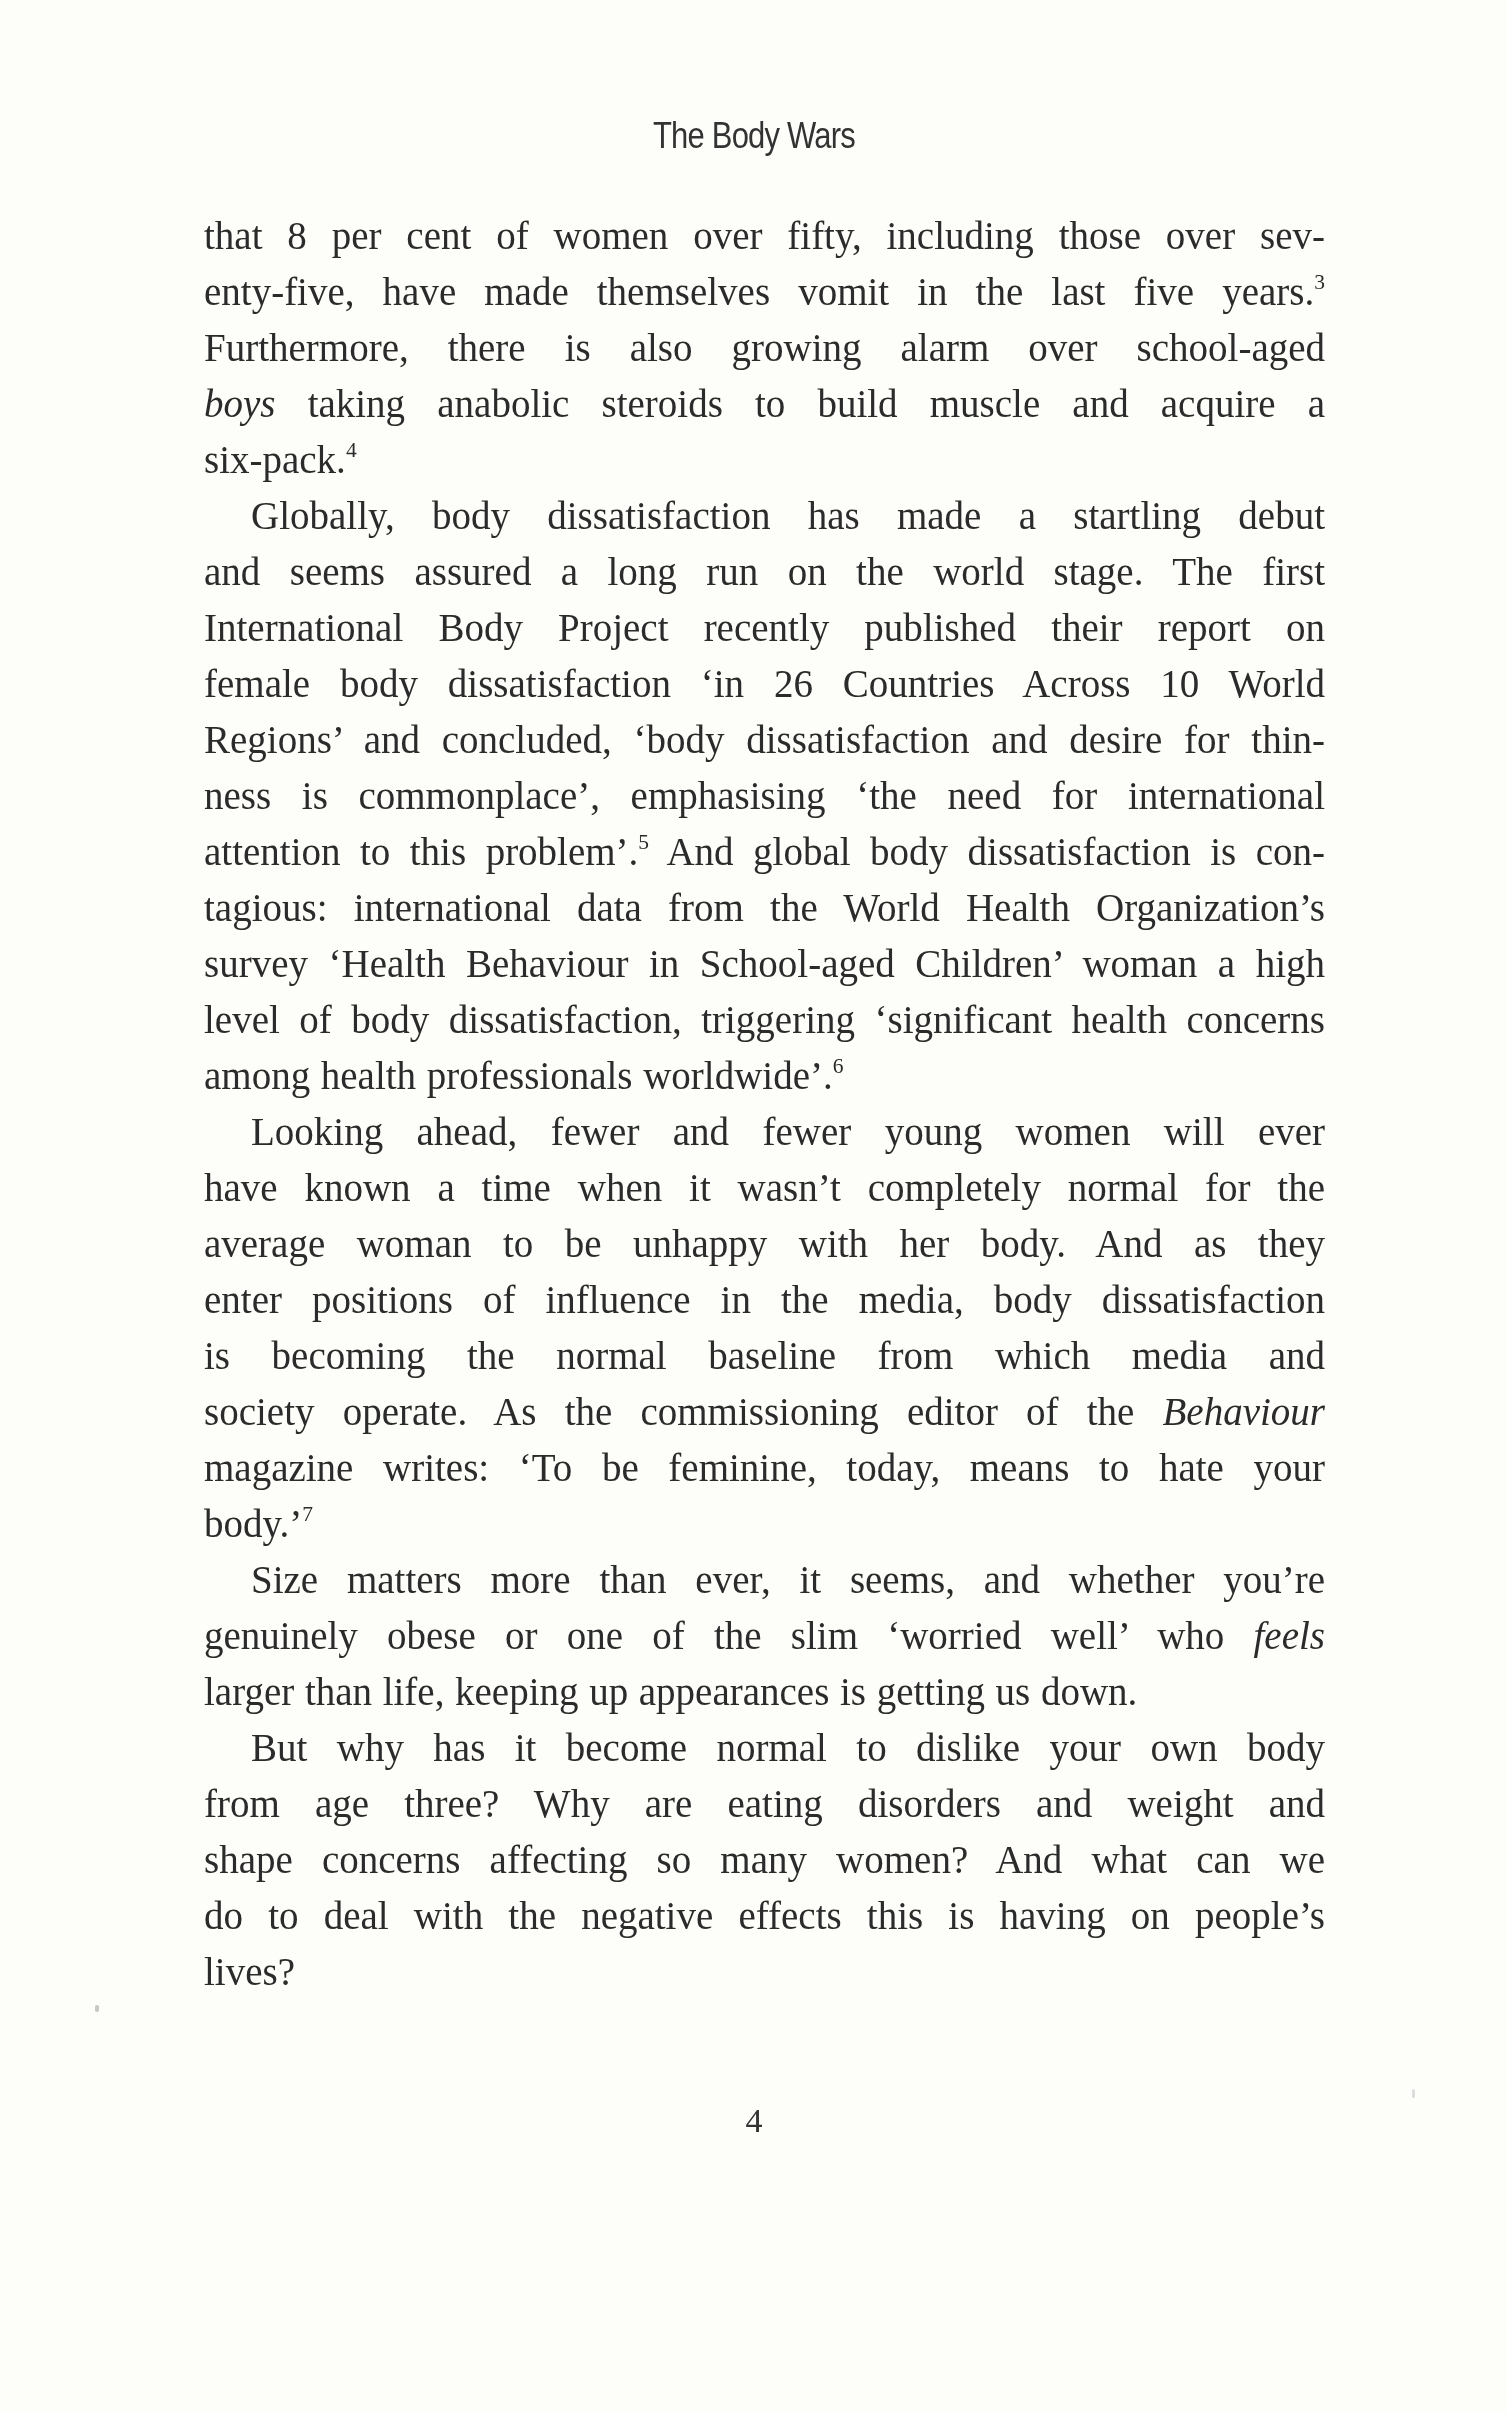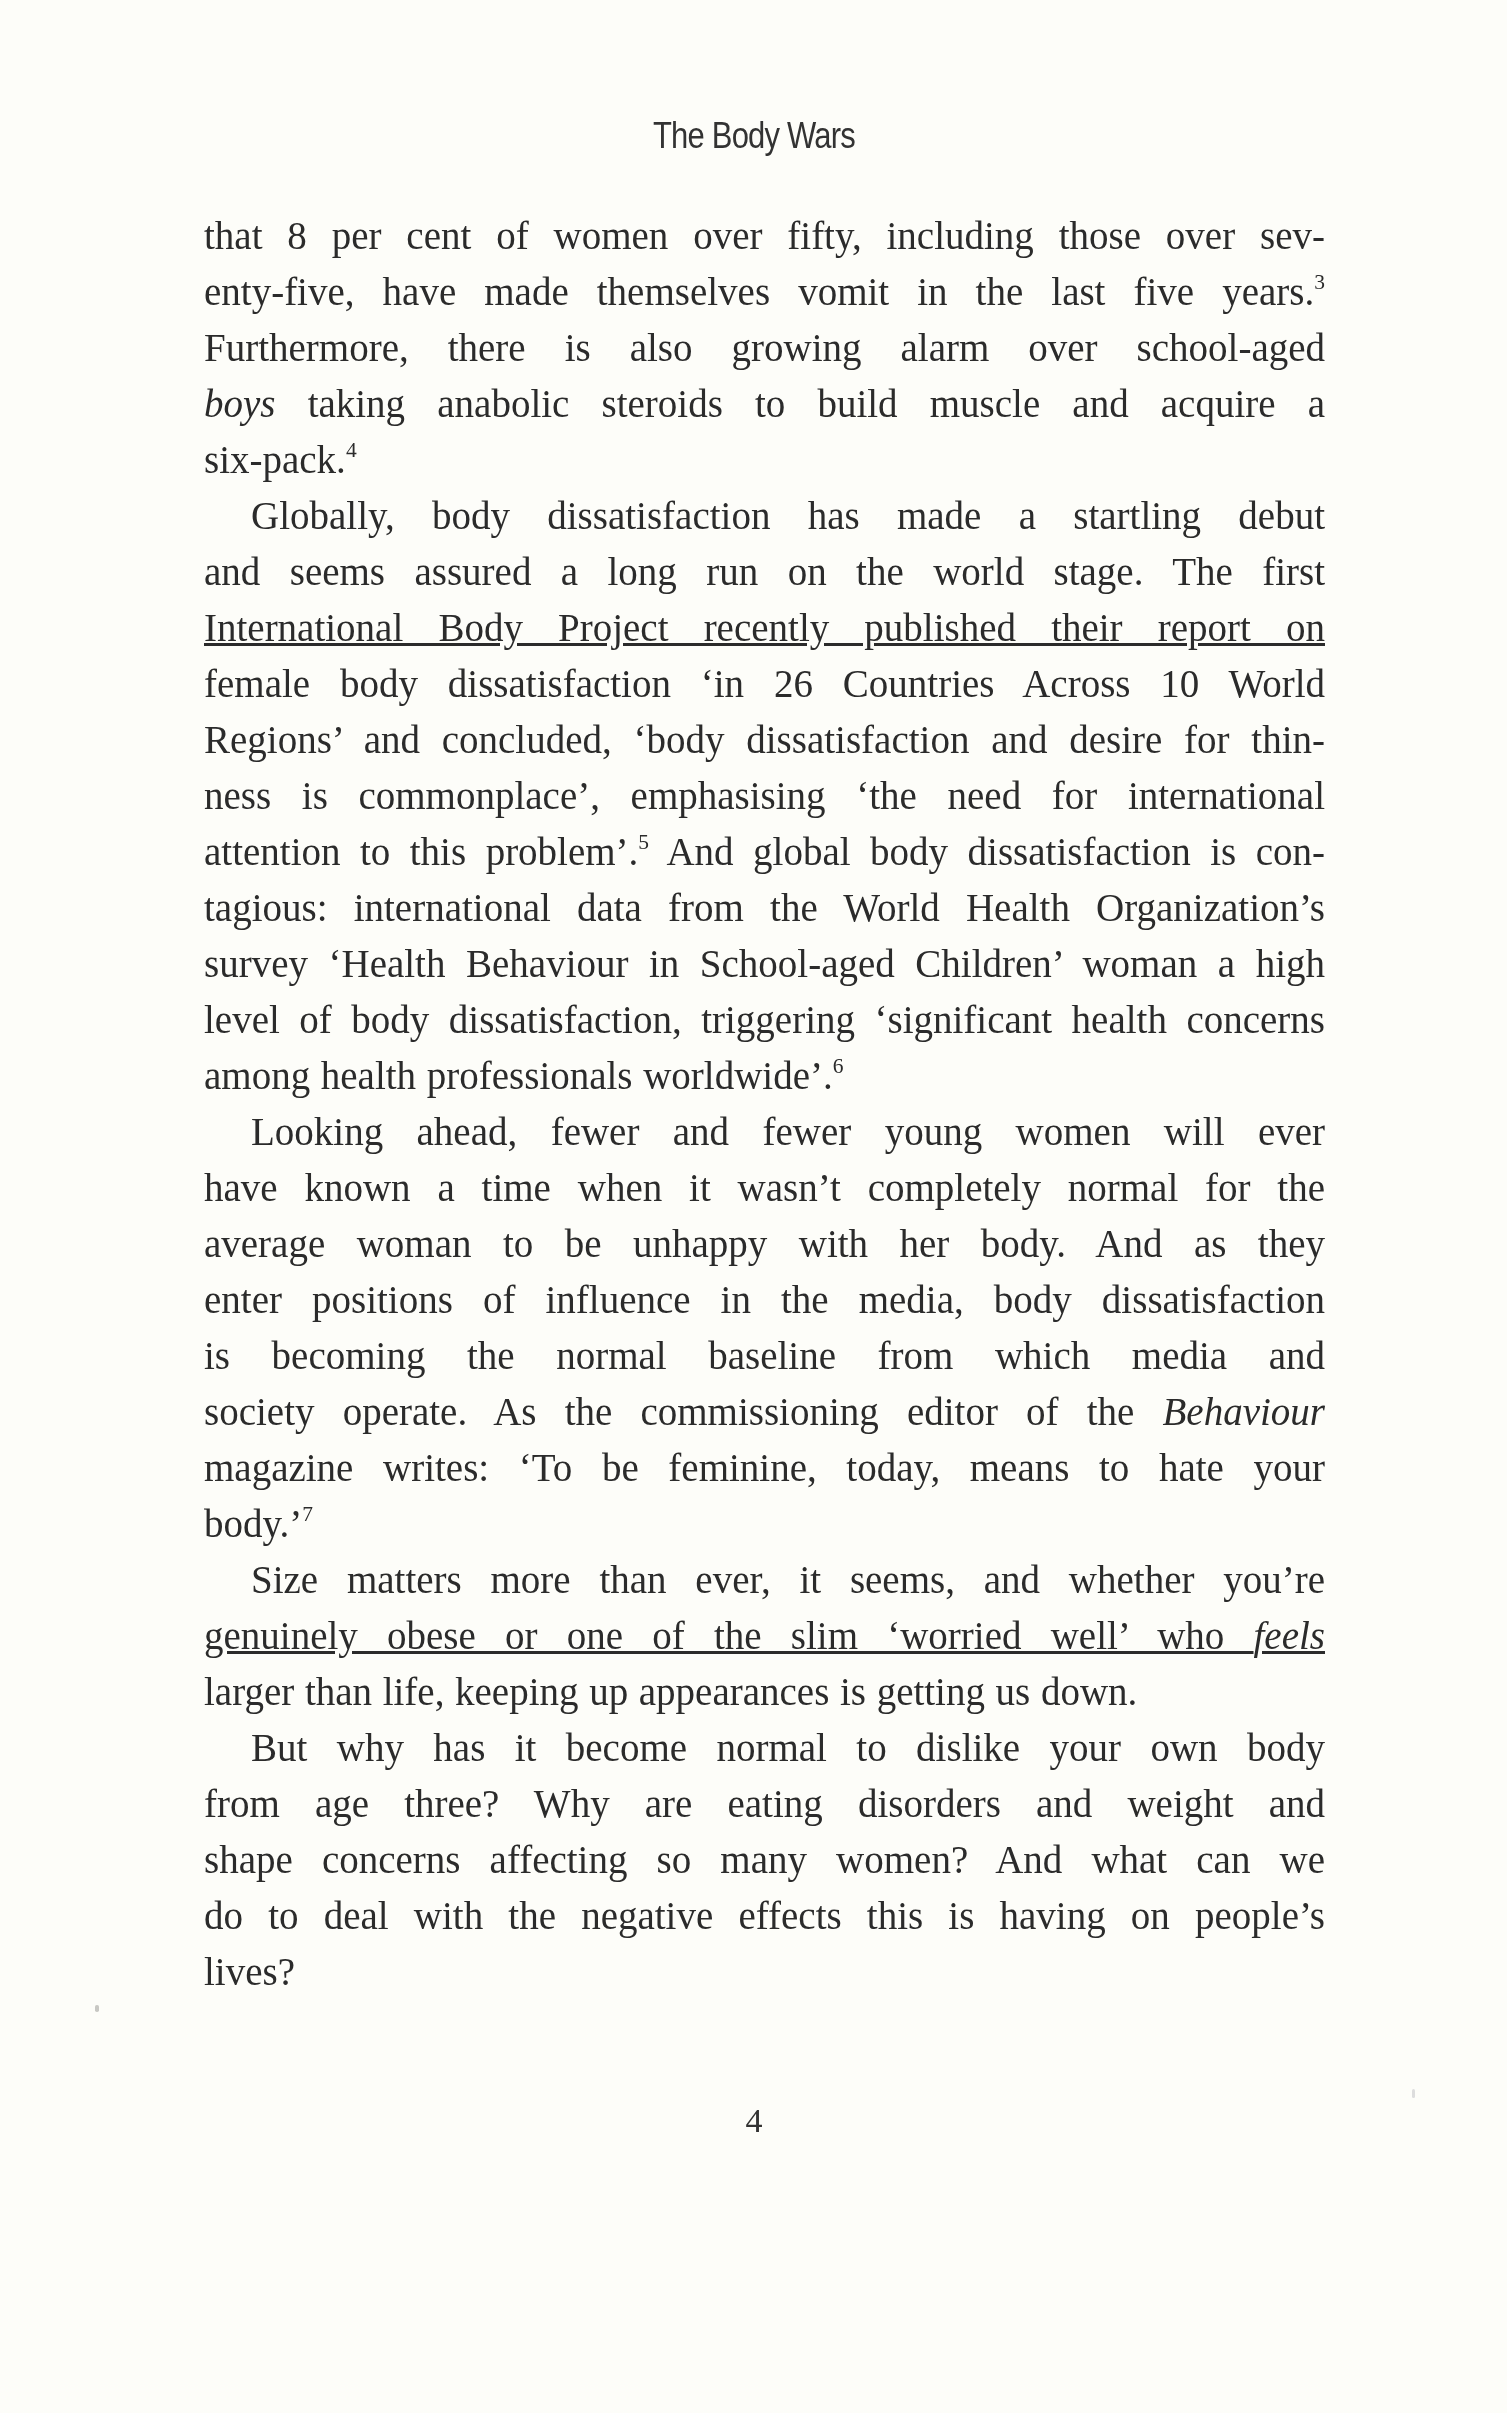--- a/index.html
+++ b/index.html
@@ -53,21 +53,21 @@
     <div>
       <span class="line" style="word-spacing: 0px;">that 8 per cent of women over fifty, including those over sev-</span>
       <span class="line" style="word-spacing: 0px;">enty-five, have made themselves vomit in the last five years.<sup>3</sup></span>
       <span class="line" style="word-spacing: 0px;">Furthermore, there is also growing alarm over school-aged</span>
       <span class="line" style="word-spacing: 0px;"><em>boys</em> taking anabolic steroids to build muscle and acquire a</span>
       <span class="line last">six-pack.<sup>4</sup></span>
     </div>
     <div>
       <span class="line indent" style="word-spacing: 0px;">Globally, body dissatisfaction has made a startling debut</span>
       <span class="line" style="word-spacing: 0px;">and seems assured a long run on the world stage. The first</span>
-      <span class="line" style="word-spacing: 0px; text-decoration: underline;">International Body Project recently published their report on</span>
+      <span class="line" style="word-spacing: 0px;">International Body Project recently published their report on</span>
       <span class="line" style="word-spacing: 0px;">female body dissatisfaction ‘in 26 Countries Across 10 World</span>
       <span class="line" style="word-spacing: 0px;">Regions’ and concluded, ‘body dissatisfaction and desire for thin-</span>
       <span class="line" style="word-spacing: 0px;">ness is commonplace’, emphasising ‘the need for international</span>
       <span class="line" style="word-spacing: 0px;">attention to this problem’.<sup>5</sup> And global body dissatisfaction is con-</span>
       <span class="line" style="word-spacing: 0px;">tagious: international data from the World Health Organization’s</span>
       <span class="line" style="word-spacing: 0px;">survey ‘Health Behaviour in School-aged Children’ woman a high</span>
       <span class="line" style="word-spacing: 0px;">level of body dissatisfaction, triggering ‘significant health concerns</span>
       <span class="line last">among health professionals worldwide’.<sup>6</sup></span>
     </div>
     <div>
@@ -75,21 +75,21 @@
       <span class="line" style="word-spacing: 0px; font-family: Liberation Serif, serif;">have known a time when it wasn’t completely normal for the</span>
       <span class="line" style="word-spacing: 0px;">average woman to be unhappy with her body. And as they</span>
       <span class="line" style="word-spacing: 0px;">enter positions of influence in the media, body dissatisfaction</span>
       <span class="line" style="word-spacing: 0px;">is becoming the normal baseline from which media and</span>
       <span class="line" style="word-spacing: 0px;">society operate. As the commissioning editor of the <em>Behaviour</em></span>
       <span class="line" style="word-spacing: 0px;">magazine writes: ‘To be feminine, today, means to hate your</span>
       <span class="line last">body.’<sup>7</sup></span>
     </div>
     <div>
       <span class="line indent" style="word-spacing: 0px;">Size matters more than ever, it seems, and whether you’re</span>
-      <span class="line" style="word-spacing: 0px; text-decoration: underline;">genuinely obese or one of the slim ‘worried well’ who <em>feels</em></span>
+      <span class="line" style="word-spacing: 0px;">genuinely obese or one of the slim ‘worried well’ who <em>feels</em></span>
       <span class="line last">larger than life, keeping up appearances is getting us down.</span>
     </div>
     <div>
       <span class="line indent" style="word-spacing: 0px;">But why has it become normal to dislike your own body</span>
       <span class="line" style="word-spacing: 0px;">from age three? Why are eating disorders and weight and</span>
       <span class="line" style="word-spacing: 0px;">shape concerns affecting so many women? And what can we</span>
       <span class="line" style="word-spacing: 0px;">do to deal with the negative effects this is having on people’s</span>
       <span class="line last">lives?</span>
     </div>
   </div>

